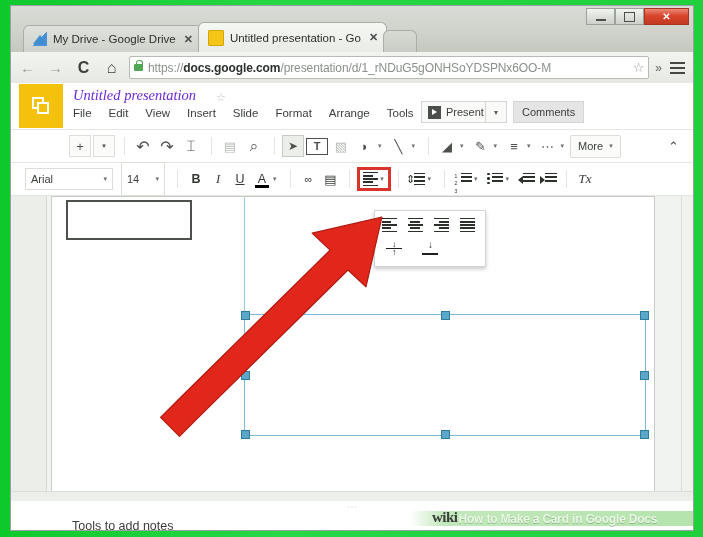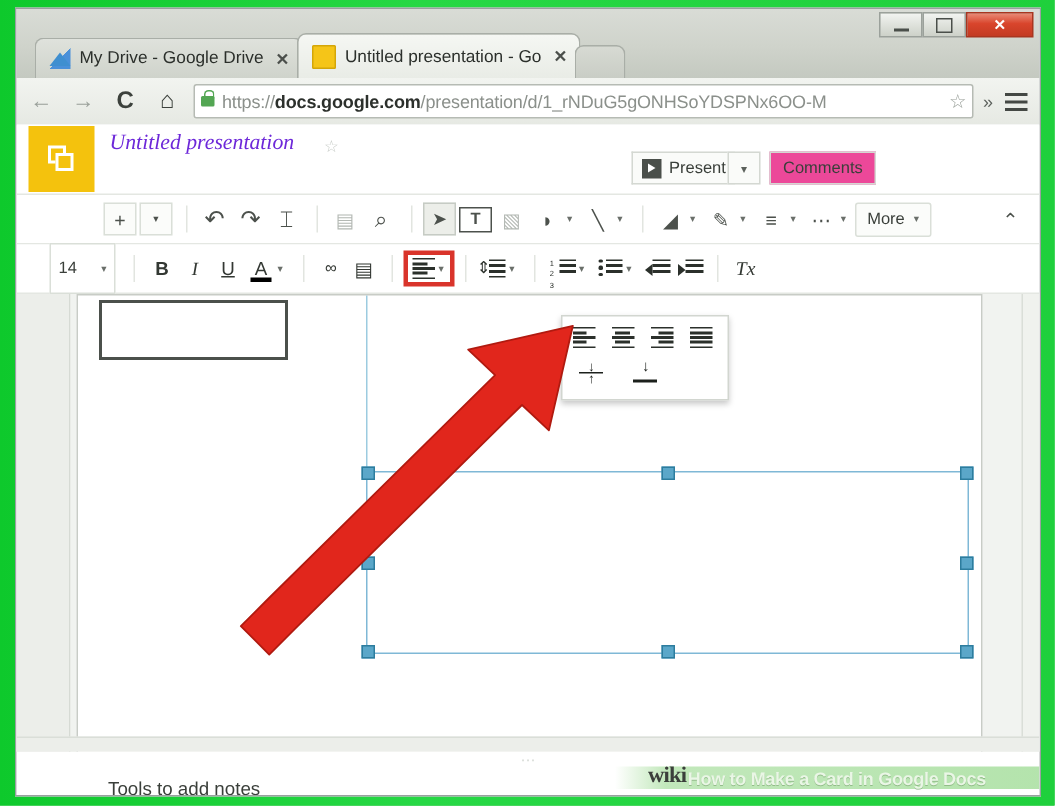--- a/index.html
+++ b/index.html
@@ -209,21 +209,21 @@
     height:20px; width:20px;
     border:1px solid #d4d8d2;
     display:flex;align-items:center;justify-content:center;
     font-size:8px; color:#5c615c; background:#fafbf9;
   }
   #comments{
     position:absolute; left:502px; top:18px;
     height:20px; padding:0 8px;
     border:1px solid #d4d8d2;
     display:flex;align-items:center;
-    font-size:11px;color:#3a3f3a; background:#ec4899;
+    font-size:11px;color:#3a3f3a; background:#e5e5e5;
   }
   #share{
     position:absolute; left:578px; top:16px;
     height:24px; width:72px;
     background:#4a90d9; border:1px solid #3b7ec4; border-radius:2px;
     display:flex;align-items:center;justify-content:center;gap:5px;
     color:#fff; font-size:11px; font-weight:600;
   }
   .sharelock{
     width:7px;height:6px;background:#fff;border-radius:1px;position:relative;flex:none;
@@ -489,20 +489,30 @@
       <div id="docheader">
         <div id="logo">
           <span class="logoglyph">
               <i></i>
               <i></i>
             </span>
         </div>
         <div id="doctitle">Untitled presentation</div>
         <div id="titlestar">☆</div>
 
+        <div id="menubar">
+          <div>File</div>
+          <div>Edit</div>
+          <div>View</div>
+          <div>Insert</div>
+          <div>Slide</div>
+          <div>Format</div>
+          <div>Arrange</div>
+          <div>Tools</div>
+        </div>
 
         <div id="present">
           <span class="playicon"></span>
           <span>Present</span>
         </div>
         <div id="presentarrow">▾</div>
         <div id="comments">Comments</div>
       </div>
 
       <div id="toolbar1">
@@ -535,20 +545,24 @@
         <div class="tbtn">⋯</div>
         <div class="caret">▾</div>
         <div id="morebtn">
           <span>More</span>
           <span style="font-size:7px;margin-left:6px;color:#6a6f6a">▾</span>
         </div>
         <div id="collapse">⌃</div>
       </div>
 
       <div id="toolbar2">
+        <div id="fontname">
+          <span>Arial</span>
+          <span style="font-size:7px;color:#6a6f6a">▾</span>
+        </div>
         <div id="fontsize">
           <span>14</span>
           <span style="font-size:7px;color:#6a6f6a">▾</span>
         </div>
         <div class="tsep" style="margin-left:12px"></div>
         <div class="fbtn" style="font-weight:bold">B</div>
         <div class="fbtn" style="font-style:italic;font-family:'Liberation Serif',serif">I</div>
         <div class="fbtn" style="text-decoration:underline">U</div>
         <div class="fbtn" id="textcolor">
           <span>A</span>

